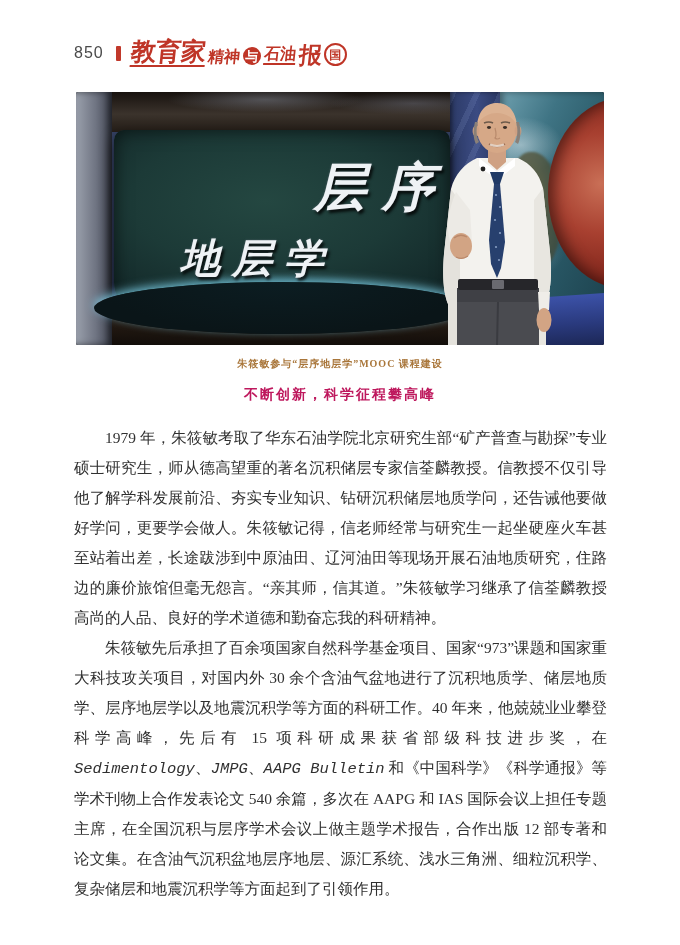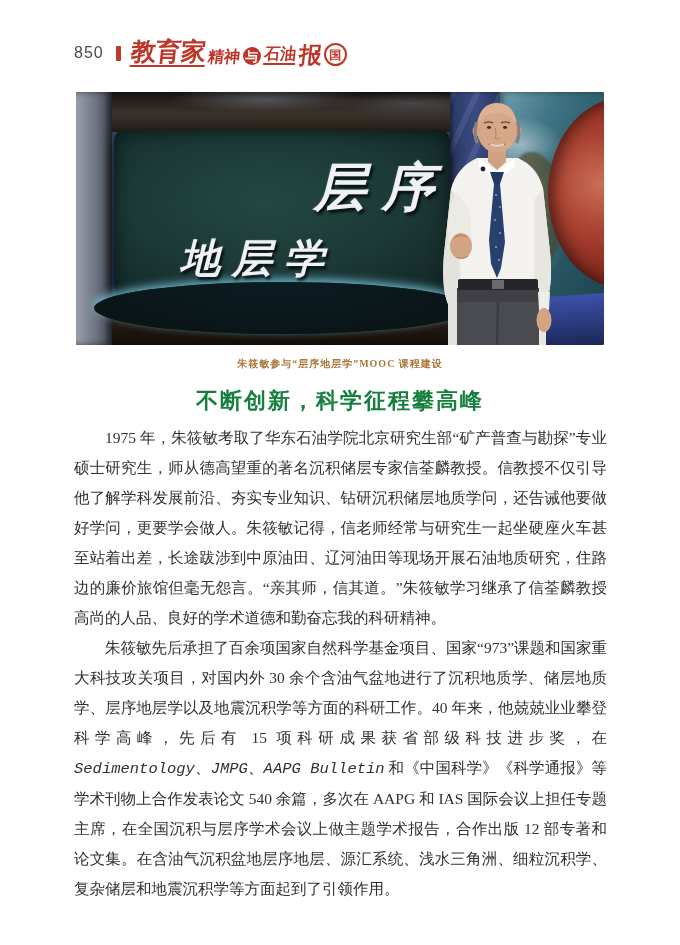--- a/index.html
+++ b/index.html
@@ -118,22 +118,22 @@
   }
   .presenter{position:absolute;left:0;top:0;width:528px;height:253px;}
   
   .caption{
     position:absolute;left:0;top:357px;width:100%;
     text-align:center;color:#a9763a;font-weight:bold;
     font-size:10px;letter-spacing:1px;
   }
   .heading{
     position:absolute;left:0;top:386px;width:100%;
-    text-align:center;color:#15803d;font-weight:bold;
-    font-size:22px;letter-spacing:2px;
+    text-align:center;color:#be185d;font-weight:bold;
+    font-size:14px;letter-spacing:2px;
   }
   
   .article{
     position:absolute;left:74px;top:423px;width:533px;
     font-size:15.5px;line-height:30px;color:#303030;
     text-align:justify;
   }
   .article p{margin:0;text-indent:2em;}
   .article .it{font-style:italic;font-family:Liberation Mono, monospace;}
 </style>
@@ -228,17 +228,17 @@
       <path d="M462,200 L474,200 L473,218 L463,218 Z" fill="#efede8"></path>
       <ellipse cx="468" cy="228" rx="7.5" ry="12" fill="#d2a484"></ellipse>
     </svg>
   </div>
 
   <div class="caption">朱筱敏参与“层序地层学”MOOC 课程建设</div>
 
   <div class="heading">不断创新，科学征程攀高峰</div>
 
   <div class="article">
-      <p><span>1975 年，朱筱敏考取了华东石油学院北京研究生部“矿产普查与勘探”专业硕士研究生，师从德高望重的著名沉积储层专家信荃麟教授。信教授不仅引导他了解学科发展前沿、夯实专业知识、钻研沉积储层地质学问，还告诫他要做好学问，更要学会做人。朱筱敏记得，信老师经常与研究生一起坐硬座火车甚至站着出差，长途跋涉到中原油田、辽河油田等现场开展石油地质研究，住路边的廉价旅馆但毫无怨言。“亲其师，信其道。”朱筱敏学习继承了信荃麟教授高尚的人品、良好的学术道德和勤奋忘我的科研精神。</span></p>
+      <p><span>1979 年，朱筱敏考取了华东石油学院北京研究生部“矿产普查与勘探”专业硕士研究生，师从德高望重的著名沉积储层专家信荃麟教授。信教授不仅引导他了解学科发展前沿、夯实专业知识、钻研沉积储层地质学问，还告诫他要做好学问，更要学会做人。朱筱敏记得，信老师经常与研究生一起坐硬座火车甚至站着出差，长途跋涉到中原油田、辽河油田等现场开展石油地质研究，住路边的廉价旅馆但毫无怨言。“亲其师，信其道。”朱筱敏学习继承了信荃麟教授高尚的人品、良好的学术道德和勤奋忘我的科研精神。</span></p>
       <p><span>朱筱敏先后承担了百余项国家自然科学基金项目、国家“973”课题和国家重大科技攻关项目，对国内外 30 余个含油气盆地进行了沉积地质学、储层地质学、层序地层学以及地震沉积学等方面的科研工作。40 年来，他兢兢业业攀登科学高峰，先后有 15 项科研成果获省部级科技进步奖，在 </span><span class="it">Sedimentology</span><span>、</span><span class="it">JMPG</span><span>、</span><span class="it">AAPG Bulletin</span><span> 和《中国科学》《科学通报》等学术刊物上合作发表论文 540 余篇，多次在 AAPG 和 IAS 国际会议上担任专题主席，在全国沉积与层序学术会议上做主题学术报告，合作出版 12 部专著和论文集。在含油气沉积盆地层序地层、源汇系统、浅水三角洲、细粒沉积学、复杂储层和地震沉积学等方面起到了引领作用。</span></p>
     </div>
 
 </div>
 
 </body></html>

